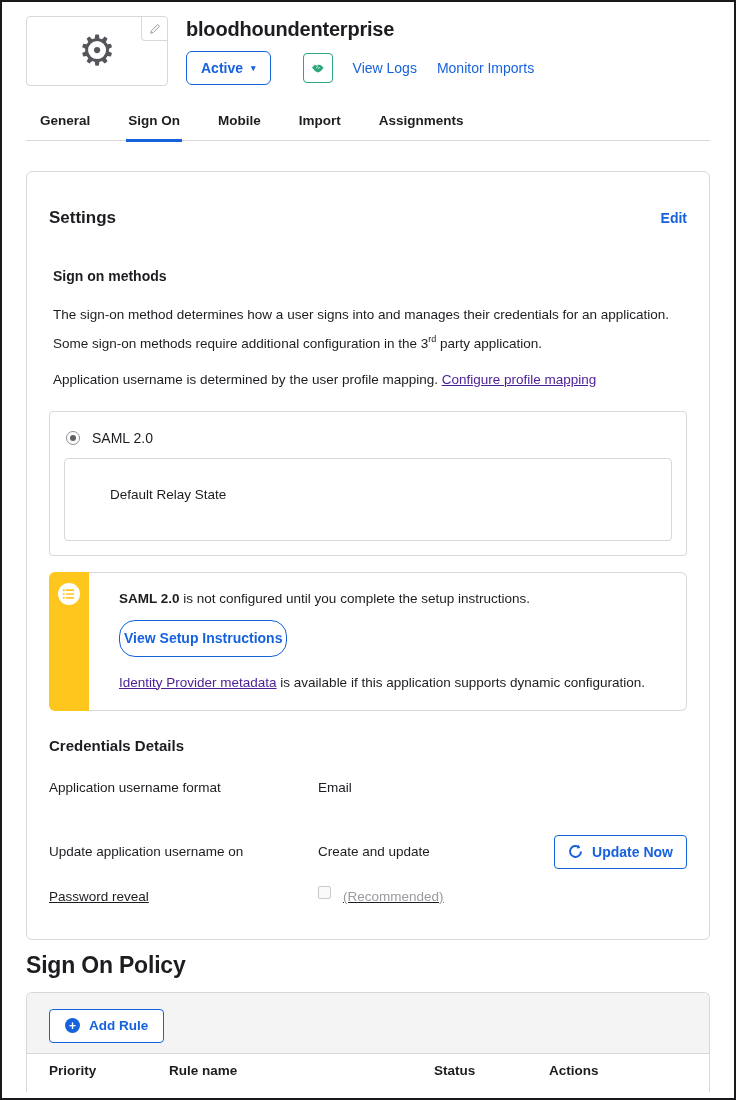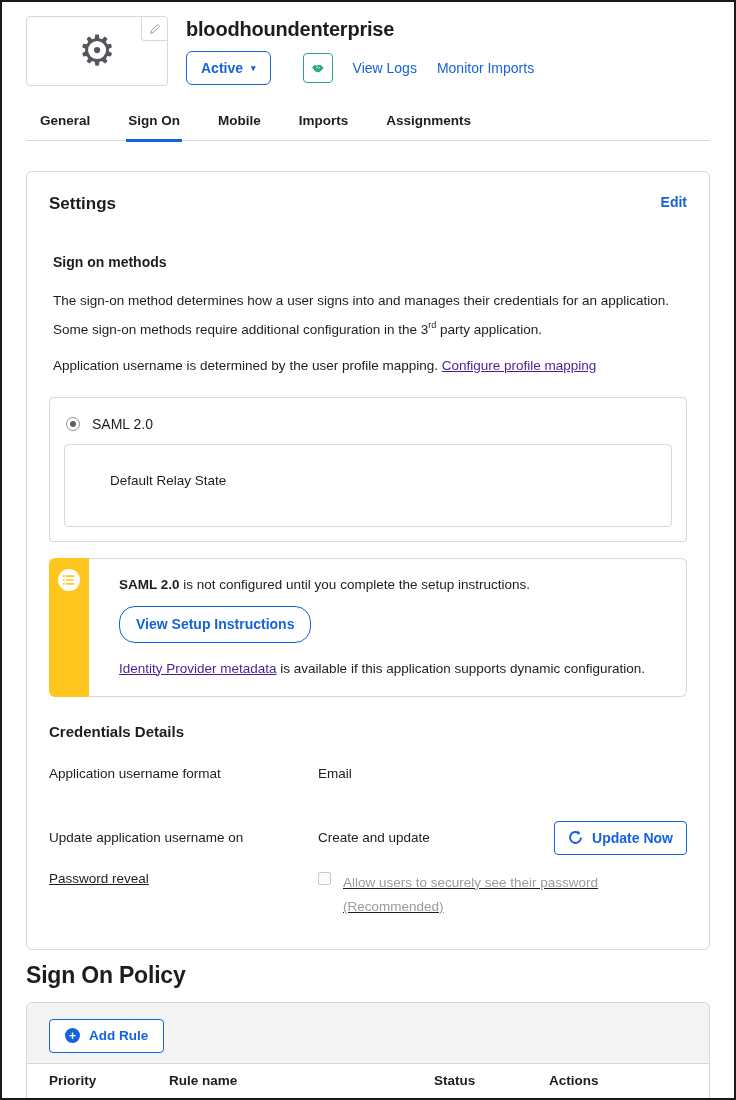--- a/index.html
+++ b/index.html
@@ -36,21 +36,21 @@
                    background:#fff; cursor:pointer; }
   .head-link { color:#1662dd; margin-left:20px; cursor:pointer; text-decoration:none;text-align:center; }
   
   .tabbar { display:flex; gap:34px; margin:27px 24px 0 24px; padding-left:12px;
             border-bottom:1px solid #d7d7dc; }
   .tab { font-size:13.5px; font-weight:700; padding:0 2px 11px 2px; cursor:pointer; color:#1d1d21; }
   .tab.active { border-bottom:3px solid #1662dd; margin-bottom:-2px; }
   
   .card { margin:30px 24px 0 24px; border:1px solid #d7d7dc; border-radius:6px;
           background:#fff; padding:22px 22px 30px 22px; }
-  .card-head { display:flex; justify-content:space-between; align-items:flex-start; }
+  .card-head { display:flex; justify-content:space-between; align-items:center;margin-top:14px; }
   .card-title { font-size:17px; font-weight:700; }
   .edit-link { color:#1662dd; font-weight:700; font-size:14px; cursor:pointer; }
   .section-title { font-size:14px; font-weight:700; margin:40px 0 0 4px; }
   .desc { margin:18px 0 0 4px; font-size:13.5px; line-height:25px; }
   .desc .line { display:block; white-space:nowrap; }
   sup { font-size:9px; }
   .mapline { margin:16px 0 0 4px; font-size:13.5px; white-space:nowrap; }
   .inline-link { color:#4c1d95; cursor:pointer;text-decoration:underline; }
   
   .saml-box { margin-top:24px; border:1px solid #d7d7dc; border-radius:4px; padding:14px; }
@@ -60,25 +60,25 @@
   .radio .dot { width:6px; height:6px; border-radius:50%; background:#606064; }
   .relay-box { margin-top:12px; border:1px solid #d7d7dc; border-radius:4px;
                padding:28px 10px 38px 45px; font-size:13.5px; }
   
   .alert { display:flex; margin-top:16px; }
   .alert-strip { width:40px; background:#ffc61e; border-radius:6px 0 0 6px;
                  display:flex; justify-content:center; padding-top:11px; flex:0 0 auto; }
   .alert-body { flex:1; border:1px solid #d7d7dc; border-left:none; border-radius:0 6px 6px 0;
                 padding:18px 18px 20px 30px; }
   .alert-line { font-size:13.5px; white-space:nowrap; }
-  .alert-btn { margin-top:14px; height:37px; padding:0 16px; font-size:14px;border-radius:16px; }
+  .alert-btn { margin-top:14px; height:37px; padding:0 4px; font-size:14px;border-radius:16px; }
   .alert-link-line { margin-top:18px; font-size:13.5px; white-space:nowrap; }
   
   .cred-title { font-size:15px; font-weight:700; margin-top:26px; }
-  .cred-row { display:flex; align-items:flex-start; font-size:13.5px; }
+  .cred-row { display:flex; align-items:center; font-size:13.5px; }
   .cred-label { width:269px; flex:0 0 auto; }
   .row1 { margin-top:26px; }
   .row2 { margin-top:40px; align-items:center; }
   .row3 { margin-top:16px;text-decoration:underline; }
   .update-btn { margin-left:auto; height:34px; padding:0 13px; gap:9px; }
   .checkbox-group { display:flex; gap:12px; color:#9a9aa0; }
   .checkbox { width:13px; height:13px; border:1px solid #c9c9cf; border-radius:2px;
               background:#fafafa; margin-top:1px; flex:0 0 auto; cursor:pointer; }
   .cb-lines { line-height:24px; }
   .cb-lines span { display:block; }
@@ -125,21 +125,21 @@
         <a class="head-link">View Logs</a>
         <a class="head-link">Monitor Imports</a>
       </div>
     </div>
   </div>
 
   <div class="tabbar">
     <div class="tab">General</div>
     <div class="tab active">Sign On</div>
     <div class="tab">Mobile</div>
-    <div class="tab">Imports</div>
+    <div class="tab">Import</div>
     <div class="tab">Assignments</div>
   </div>
 
   <div class="card">
     <div class="card-head">
       <div class="card-title">Settings</div>
       <a class="edit-link">Edit</a>
     </div>
 
     <div class="section-title">Sign on methods</div>
@@ -209,21 +209,20 @@
         </svg>
         <span>Update Now</span>
       </button>
     </div>
 
     <div class="cred-row row3">
       <div class="cred-label">Password reveal</div>
       <div class="checkbox-group">
         <span class="checkbox"></span>
         <div class="cb-lines">
-          <span>Allow users to securely see their password</span>
           <span>(Recommended)</span>
         </div>
       </div>
     </div>
   </div>
 
   <div class="policy-title">Sign On Policy</div>
 
   <div class="policy-panel">
     <div class="policy-toolbar">

